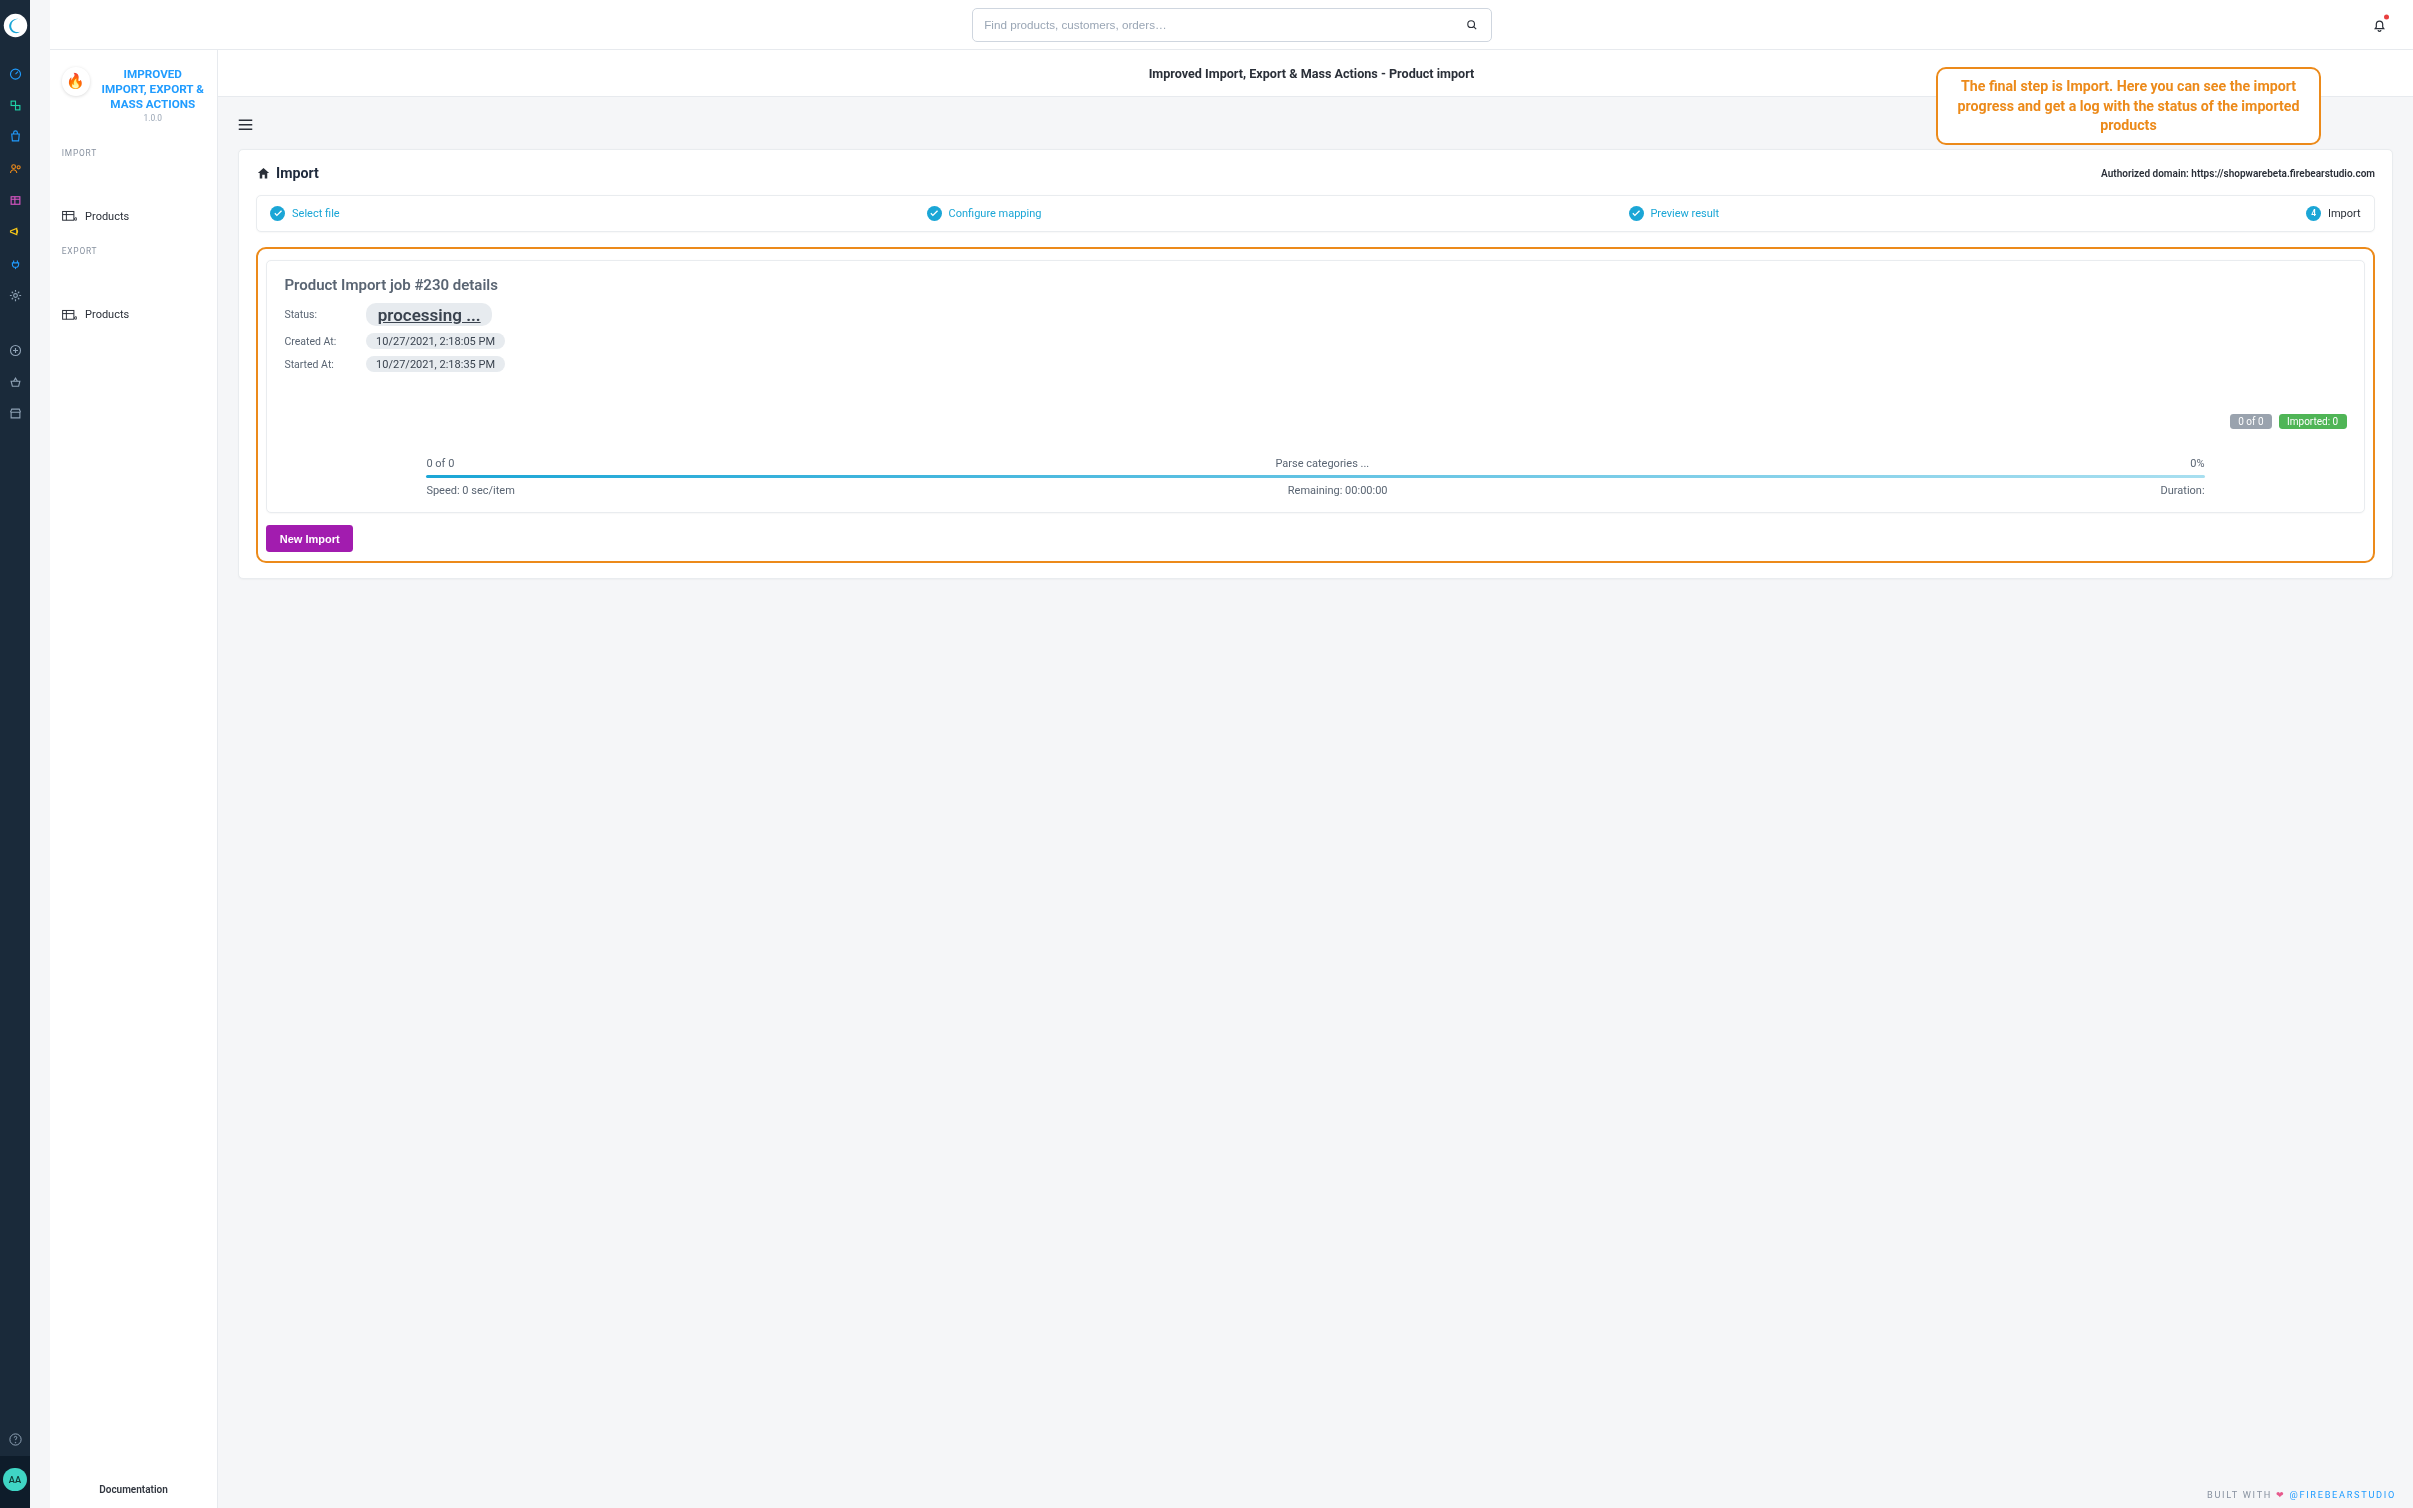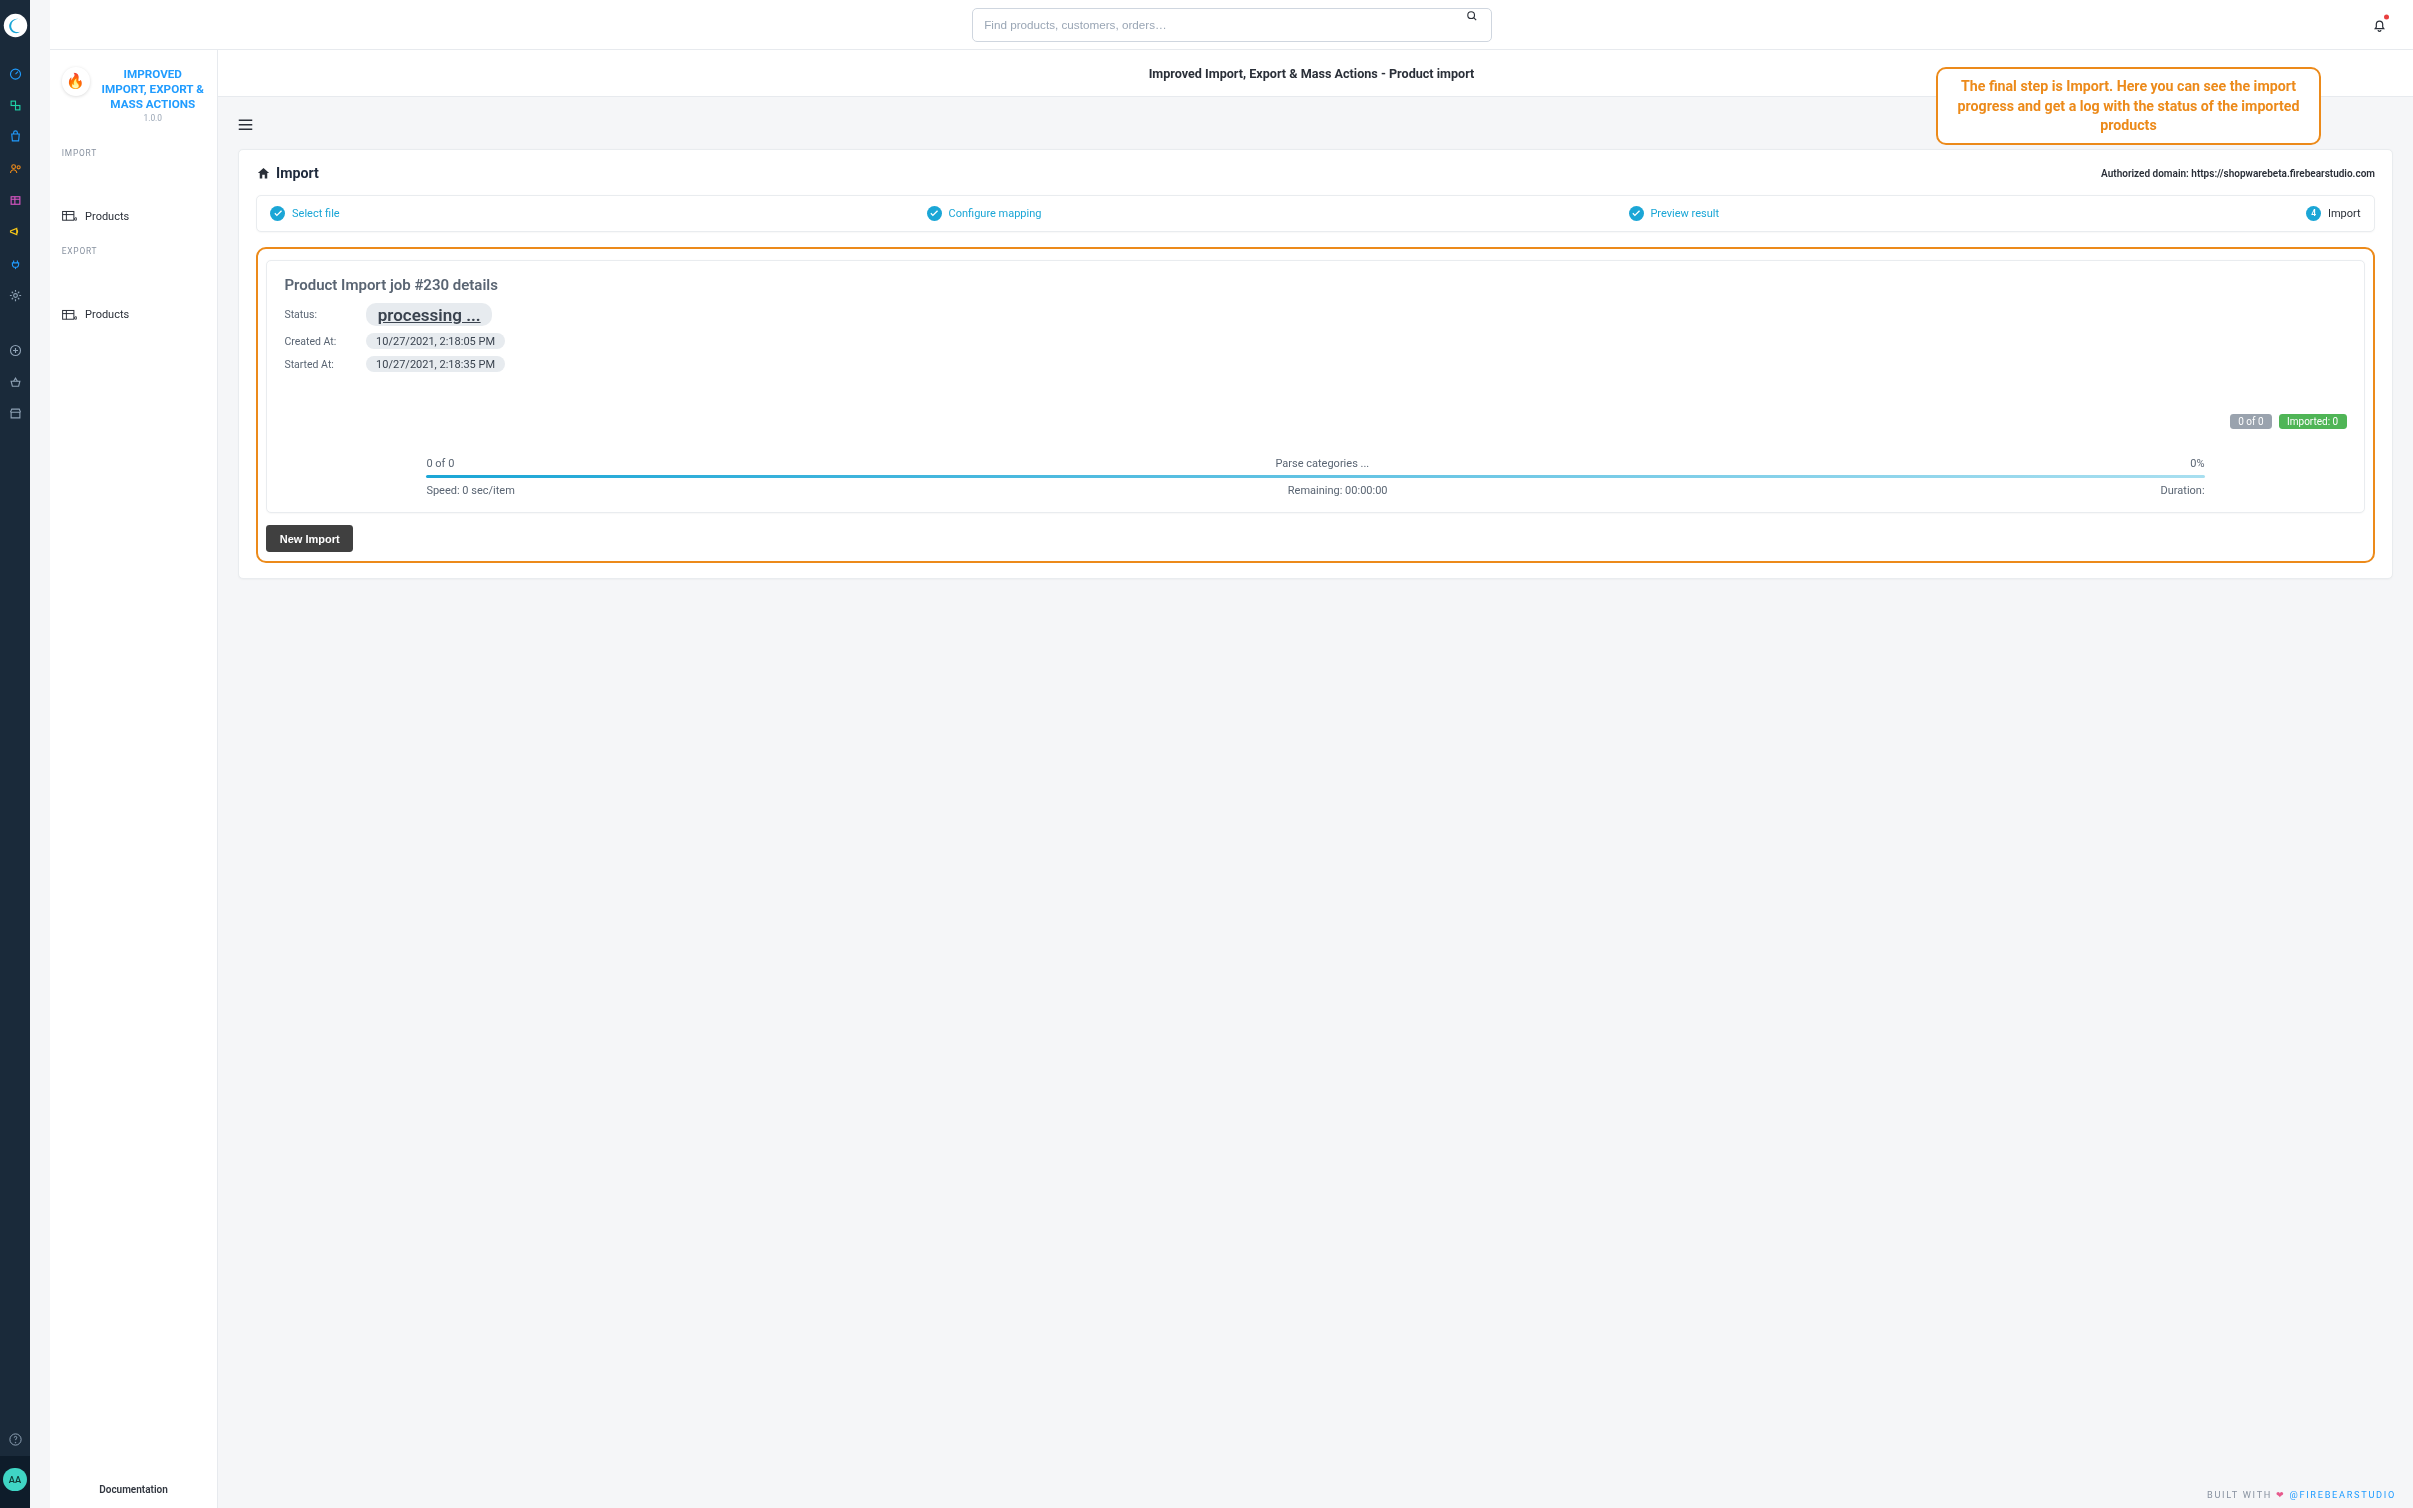--- a/index.html
+++ b/index.html
@@ -40,21 +40,21 @@
   .sidebar-link svg { width:15px; height:11.7px; }
   .sidebar-footer { margin-top:auto; text-align:center; font-size:10px; font-weight:600; color:#31363f; padding:13.4px 0; }
 
   
   .topbar {
     position: fixed; left:50px; right:0; top:0; height:50px;
     background:#fff; border-bottom:0.8px solid #e7eaee;
     display:flex; align-items:center; justify-content:center;
     z-index: 18;
   }
-  .search { width:520px; height:34px; border:0.8px solid #cfd6df; border-radius:5px; display:flex; padding:0 11.7px; gap:8.4px; }
+  .search { width:520px; height:34px; border:0.8px solid #cfd6df; border-radius:5px; display:flex; align-items:center; padding:0 11.7px; gap:8.4px; }
   .search input { border:none; outline:none; flex:1; font-size:11.7px; color:#1f2a3c; }
   .search input::placeholder { color:#9aa6b5; }
   .search-icon { width:13.4px; height:13.4px; }
   .bell { position:absolute; right:25px; top:50%; transform:translateY(-50%); width:17px; height:17px; cursor:pointer; }
   .bell-dot { position:absolute; top:-1.7px; right:-0.8px; width:5px; height:5px; border-radius:50%; background:#e93f3f; }
 
   
   .subtitle {
     position:absolute; left:210px; right:0; top:50px; height:47px;
     display:flex; align-items:center; justify-content:center;
@@ -111,21 +111,21 @@
   .right-pills { display:flex; justify-content:flex-end; gap:6.7px; margin-top:42px; }
   .chip { border-radius:3.4px; padding:1.7px 8.4px; font-size:10px; color:#fff; }
   .chip.grey { background:#9aa3ae; }
   .chip.green { background:#4fb556; }
 
   .progress-zone { margin:28.5px 142px 0; font-size:11px; color:#5a6573; }
   .progress-top { display:flex; justify-content:space-between; }
   .progress-bar { height:2.5px; border-radius:1.7px; background:linear-gradient(to right,#1ba6d6,#a8dff0); margin:5px 0 6.7px; }
   .progress-bot { display:flex; justify-content:space-between; }
 
-  .btn-primary { background:#404040; color:#fff; border:none; border-radius:3.4px; padding:7.5px 13.4px; font-size:11px; font-weight:600; cursor:pointer; }
+  .btn-primary { background:#a21caf; color:#fff; border:none; border-radius:3.4px; padding:7.5px 13.4px; font-size:11px; font-weight:600; cursor:pointer; }
 
   .builtwith { position:fixed; right:17px; bottom:8.4px; font-size:9.2px; letter-spacing:1.7px; color:#8892a0; }
   .builtwith a { color:#209cff; text-decoration:none; }
 
 </style>
 </head>
 <body>
 
 <nav class="rail">
   <div class="rail-logo">

